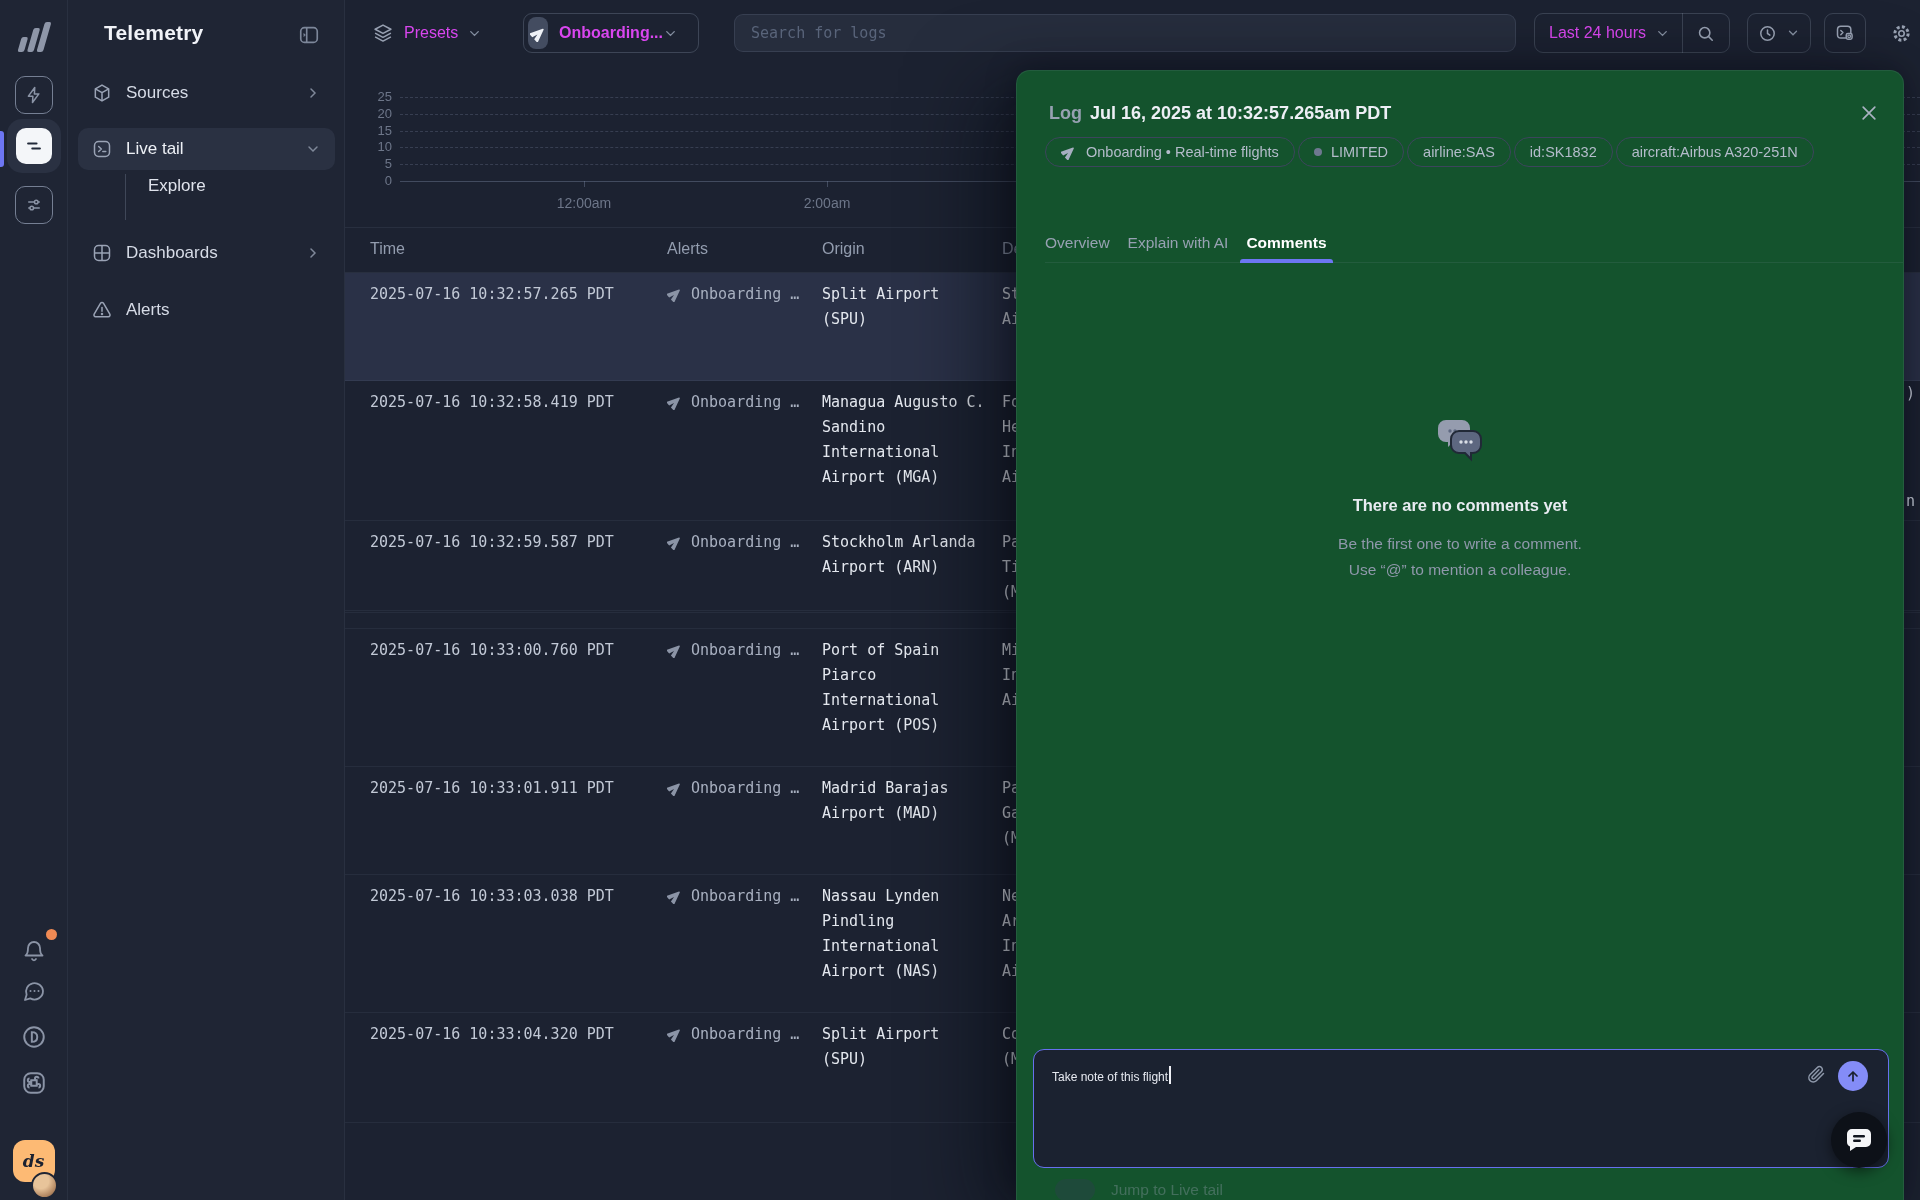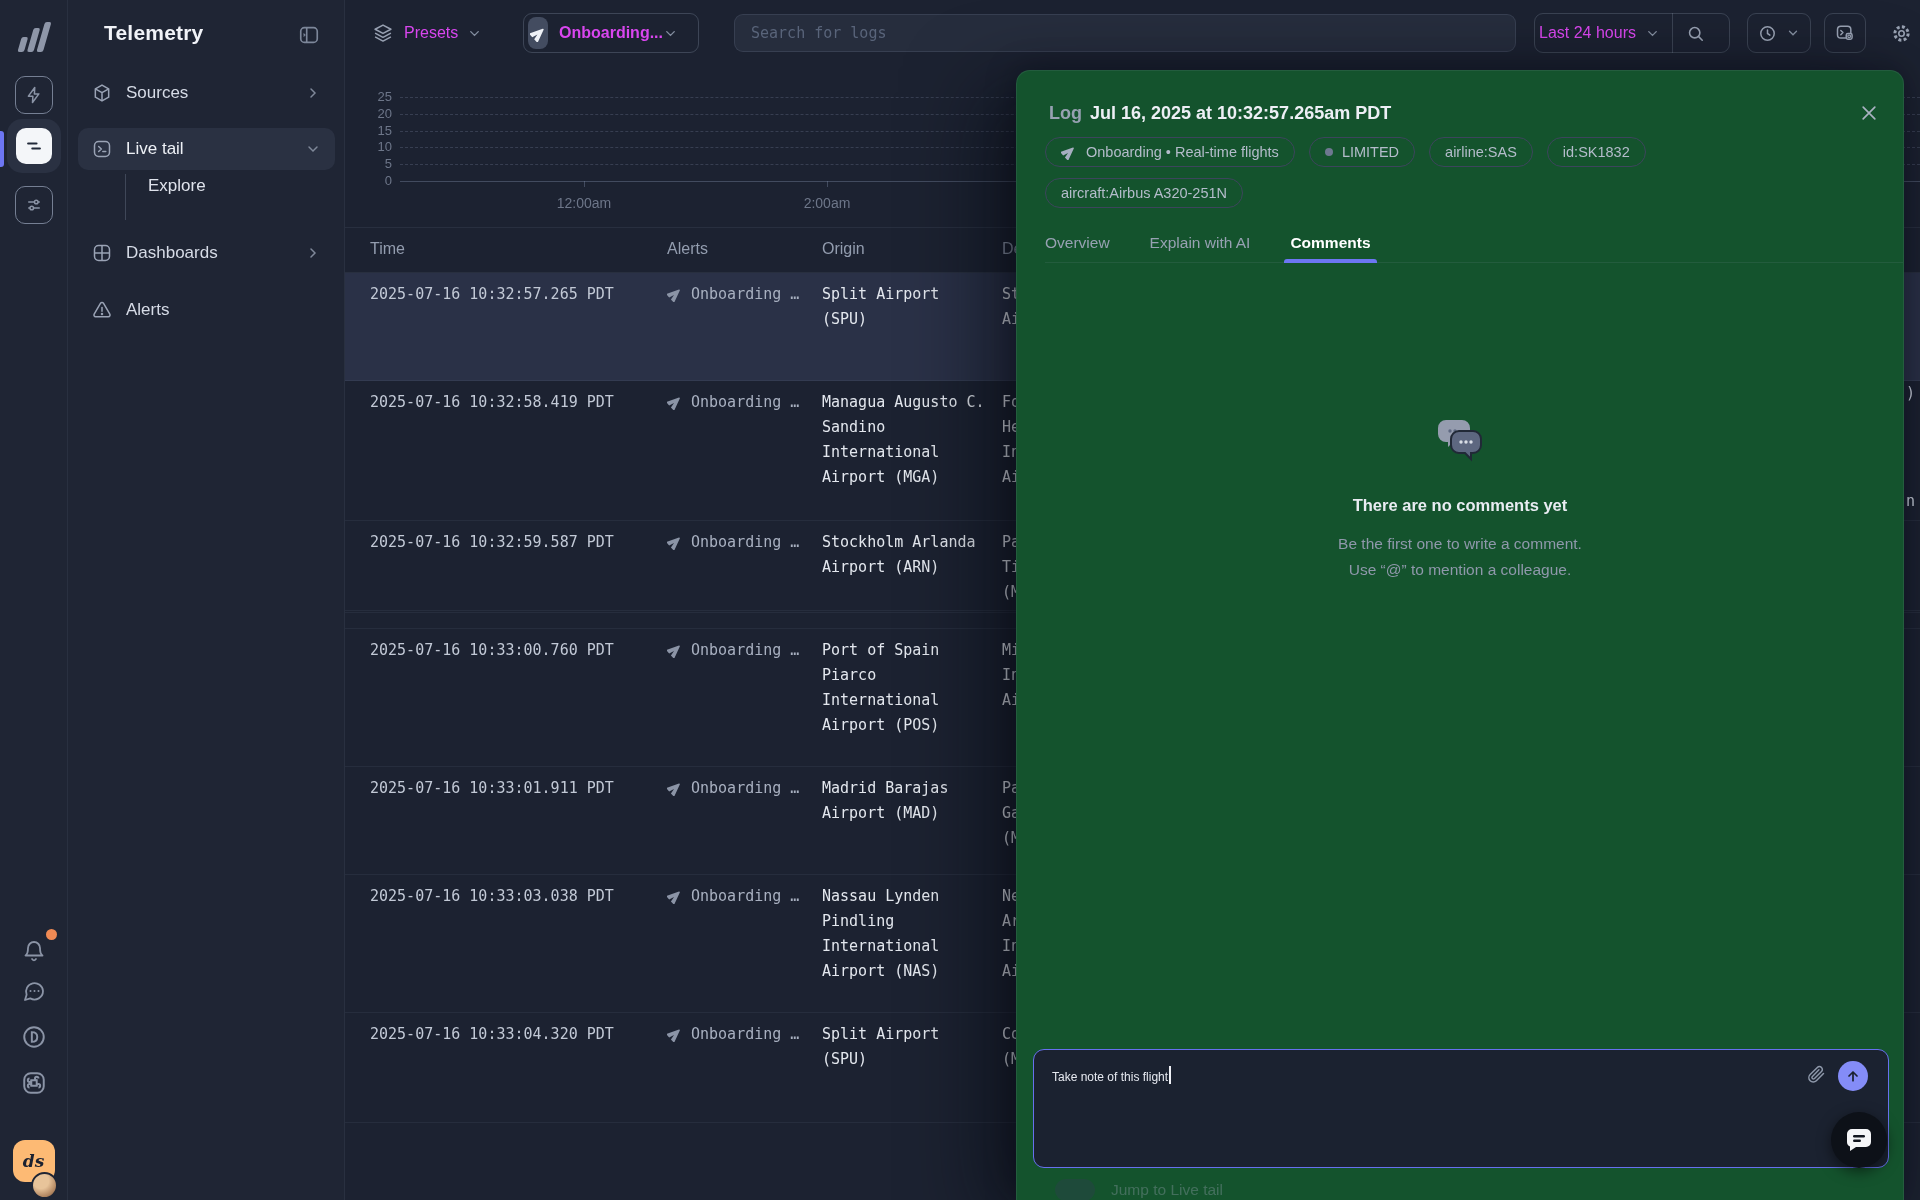--- a/index.html
+++ b/index.html
@@ -37,21 +37,21 @@
   
   .tb-ctl { position:absolute; top:13px; height:40px; display:flex; align-items:center; }
   .tb-label { font-size:16px; color:#d946ef; font-weight:500; }
   .tb-chev { color:#848ea0; display:flex; margin-left:9px; }
   .dataset { left:178px; width:176px; border:1px solid rgba(148,163,184,.28); border-radius:9px; padding:0 20px 0 4px; }
   .dataset-tile { width:32px; height:32px; background:#434c60; border-radius:8px; display:flex; align-items:center; justify-content:center; color:#eef1f6; margin-right:11px; }
   .dataset .tb-label { font-weight:600; }
   .searchbox { position:absolute; left:389px; top:14px; width:782px; height:38px; background:#262d3d; border:1px solid rgba(148,163,184,.16); border-radius:9px;
                color:#59647a; font-family:"DejaVu Sans Mono",monospace; font-size:15px; padding:0 16px; outline:none; }
   .searchbox::placeholder { color:#59647a; }
-  .rangegrp { left:1189px; width:196px; border:1px solid rgba(148,163,184,.25); border-radius:9px; padding:0 0 0 4px; }
+  .rangegrp { left:1189px; width:196px; border:1px solid rgba(148,163,184,.25); border-radius:9px; padding:0 0 0 14px; }
   .rangegrp .divider { width:1px; height:40px; background:rgba(148,163,184,.25); margin-left:12px; }
   .rangegrp .mag { width:46px; display:flex; align-items:center; justify-content:center; color:#98a1b2; }
   .clockgrp { left:1402px; width:64px; border:1px solid rgba(148,163,184,.25); border-radius:9px; justify-content:center; color:#98a1b2; }
   .termbtn { left:1479px; width:42px; border:1px solid rgba(148,163,184,.25); border-radius:9px; justify-content:center; color:#98a1b2; }
   .gearbtn { left:1536px; width:40px; justify-content:center; color:#98a1b2; }
 
   
   .chart { position:absolute; left:0; top:60px; width:1575px; height:167px; }
   .ylab { position:absolute; width:47px; text-align:right; font-size:13px; color:#6d7689; }
   .gridline { position:absolute; left:55px; right:0; height:0; border-top:1px dashed rgba(125,138,164,.28); }
@@ -72,25 +72,25 @@
   .c-org { left:477px; color:#e3e7ee; }
   .c-dst { left:657px; color:#e3e7ee; }
   .edgefrag { position:absolute; left:1906px; font-family:"DejaVu Sans Mono",monospace; font-size:15px; color:#c9cfdb; z-index:3; }
 
   
   .panel { position:absolute; left:1016px; top:70px; width:888px; height:1130px; background:#14532d; border:1px solid rgba(148,163,184,.12);
            border-bottom:none; border-radius:14px 14px 0 0; z-index:10; box-shadow:-30px 20px 80px rgba(4,7,14,.55), 0 0 30px rgba(4,7,14,.35); }
   .p-header { position:absolute; left:32px; top:32px; font-size:18px; font-weight:600; color:#edeff5; }
   .p-header .pfx { color:#97a1b2; font-weight:600; margin-right:8px; }
   .p-close { position:absolute; right:24px; top:32px; color:#aab2c2; cursor:pointer; }
-  .tags { position:absolute; left:28px; top:66px; width:790px; display:flex; flex-wrap:wrap; gap:14px; row-gap:11px; }
+  .tags { position:absolute; left:28px; top:66px; width:790px; display:flex; flex-wrap:wrap; gap:3px; row-gap:11px; }
   .pill { display:flex; align-items:center; gap:9px; height:30px; padding:0 15px; border:1px solid #3c455c; border-radius:15px; font-size:14.5px; color:#b4bccb; white-space:nowrap; }
   .pill .pdot { width:8px; height:8px; border-radius:50%; background:#6e7890; }
   .pill .pic { color:#a6aec0; display:flex; }
-  .tabs { position:absolute; left:28px; top:152px; right:0; height:40px; display:flex; gap:40px; border-bottom:1px solid rgba(148,163,184,.12); }
+  .tabs { position:absolute; left:28px; top:152px; right:0; height:40px; display:flex; gap:18px; border-bottom:1px solid rgba(148,163,184,.12); }
   .tab { position:relative; font-size:15.5px; color:#97a1b2; display:flex; align-items:center; }
   .tab.active { color:#ffffff; font-weight:600; }
   .tab.active::after { content:""; position:absolute; left:-6px; right:-6px; bottom:-1px; height:4px; background:#6d76f3; border-radius:3px 3px 0 0; }
 
   .empty { position:absolute; left:0; right:0; top:345px; text-align:center; }
   .empty-title { margin-top:28px; font-size:16.5px; font-weight:600; color:#e9ecf2; }
   .empty-body { margin-top:16px; font-size:15.5px; color:#8f98ab; line-height:26px; }
 
   .composer { position:absolute; left:16px; top:978px; width:856px; height:119px; background:#1b2230; border:1.5px solid #6770ee; border-radius:11px; padding:16px 18px; }
   .composer-text { font-size:12px; color:#e6e9f0; }

